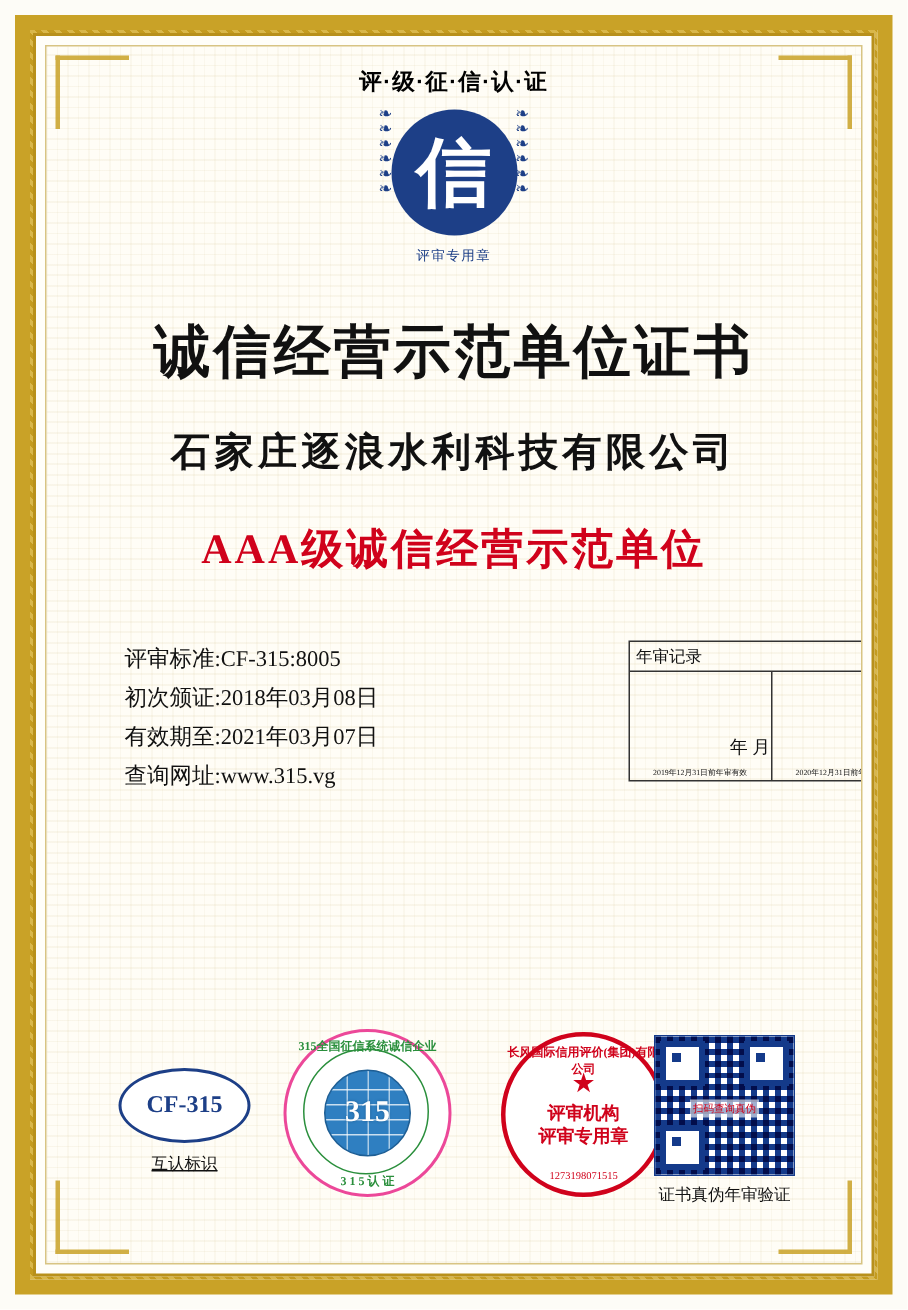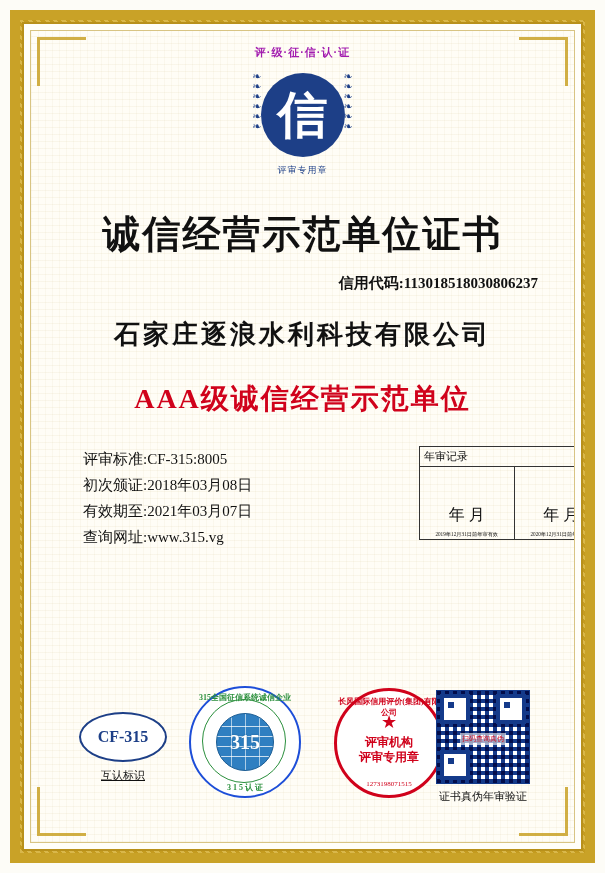--- a/index.html
+++ b/index.html
@@ -93,23 +93,23 @@
     top: 0;
     width: 190px;
     height: 150px;
   }
   .emblem-arc {
     position: absolute;
     top: 0;
     left: 0;
     width: 190px;
     text-align: center;
-    font-size: 11px;
-    font-weight: bold;
-    color: #a21caf;
+    font-size: 15px;
+    font-weight: bold;
+    color: #000000;
     letter-spacing: 1px;
   }
   .emblem-circle {
     position: absolute;
     left: 50%;
     top: 28px;
     transform: translateX(-50%);
     width: 84px;
     height: 84px;
     border-radius: 50%;
@@ -178,21 +178,21 @@
     font-weight: bold;
     font-size: 28px;
     color: #d0021b;
     letter-spacing: 2px;
     margin-top: 28px;
   }
 
   
   .mid-row {
     display: flex;
-    margin-top: 28px;
+    margin-top: 42px;
     padding-left: 34px;
     padding-right: 14px;
   }
   .details {
     flex: 0 0 330px;
     font-family: "Liberation Serif", serif;
     font-size: 15px;
     color: #111111;
     line-height: 26px;
   }
@@ -221,22 +221,22 @@
   .annual-cell {
     flex: 1;
     position: relative;
     font-family: "Liberation Serif", serif;
   }
   .annual-cell + .annual-cell { border-left: 1px solid #333333; }
   .annual-cell .ym {
     position: absolute;
     bottom: 13px;
     width: 100%;
-    text-align: center;
-    font-size: 16px;
+    text-align: right;
+    font-size: 12px;
     color: #111111;
   }
   .annual-cell .note {
     position: absolute;
     bottom: 1px;
     width: 100%;
     text-align: center;
     font-size: 5.5px;
     color: #111111;
     transform: scale(0.95);
@@ -275,21 +275,21 @@
     font-family: "Liberation Serif", serif;
     text-decoration: underline;
   }
   
   .seal-globe { left: 140px; top: 2px; }
   .globe {
     position: relative;
     width: 108px;
     height: 108px;
     border-radius: 50%;
-    border: 2px solid #1d4ed8;
+    border: 2px solid #ec4899;
     background: #ffffff;
   }
   .globe-ring {
     position: absolute;
     left: 11px;
     top: 11px;
     width: 82px;
     height: 82px;
     border-radius: 50%;
     border: 1px solid #2a8f3c;
@@ -474,21 +474,20 @@
               <span>❧</span>
               <span>❧</span>
           </div>
           <div class="emblem-circle">信</div>
           <div class="emblem-sub">评审专用章</div>
         </div>
       </div>
 
       <div class="main-title">诚信经营示范单位证书</div>
 
-      <div class="credit-code">信用代码:113018518030806237</div>
 
       <div class="company">石家庄逐浪水利科技有限公司</div>
 
       <div class="grade">AAA级诚信经营示范单位</div>
 
       <div class="mid-row">
         <div class="details">
           <div>评审标准:CF-315:8005</div>
           <div>初次颁证:2018年03月08日</div>
           <div>有效期至:2021年03月07日</div>

